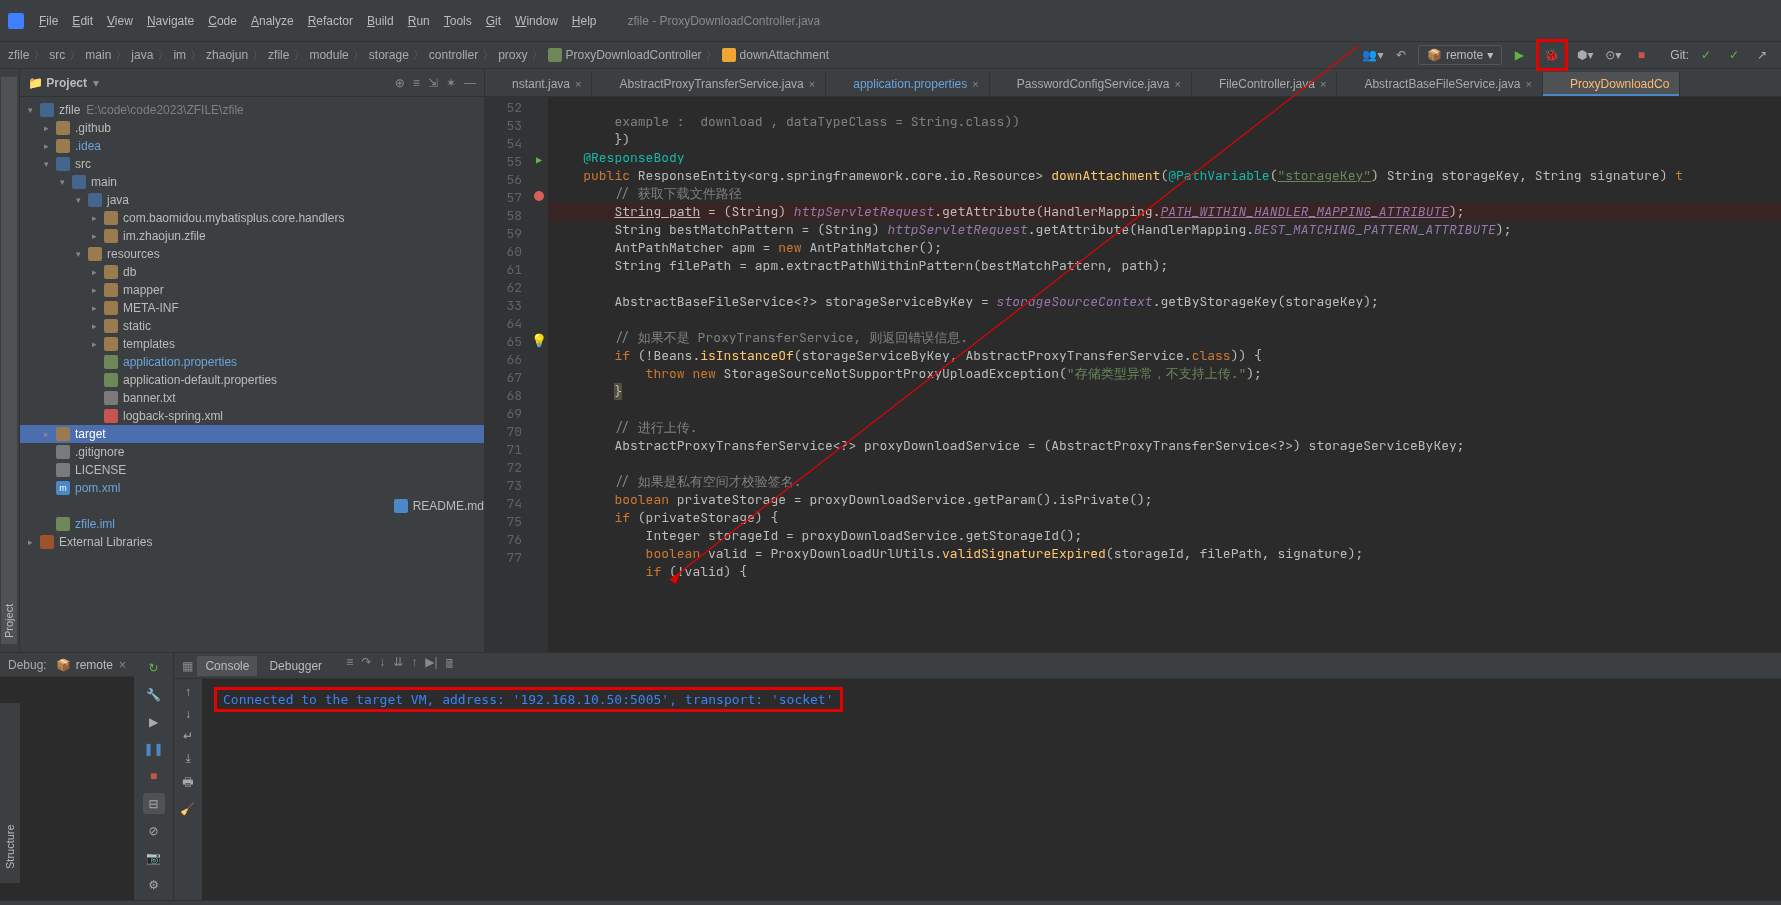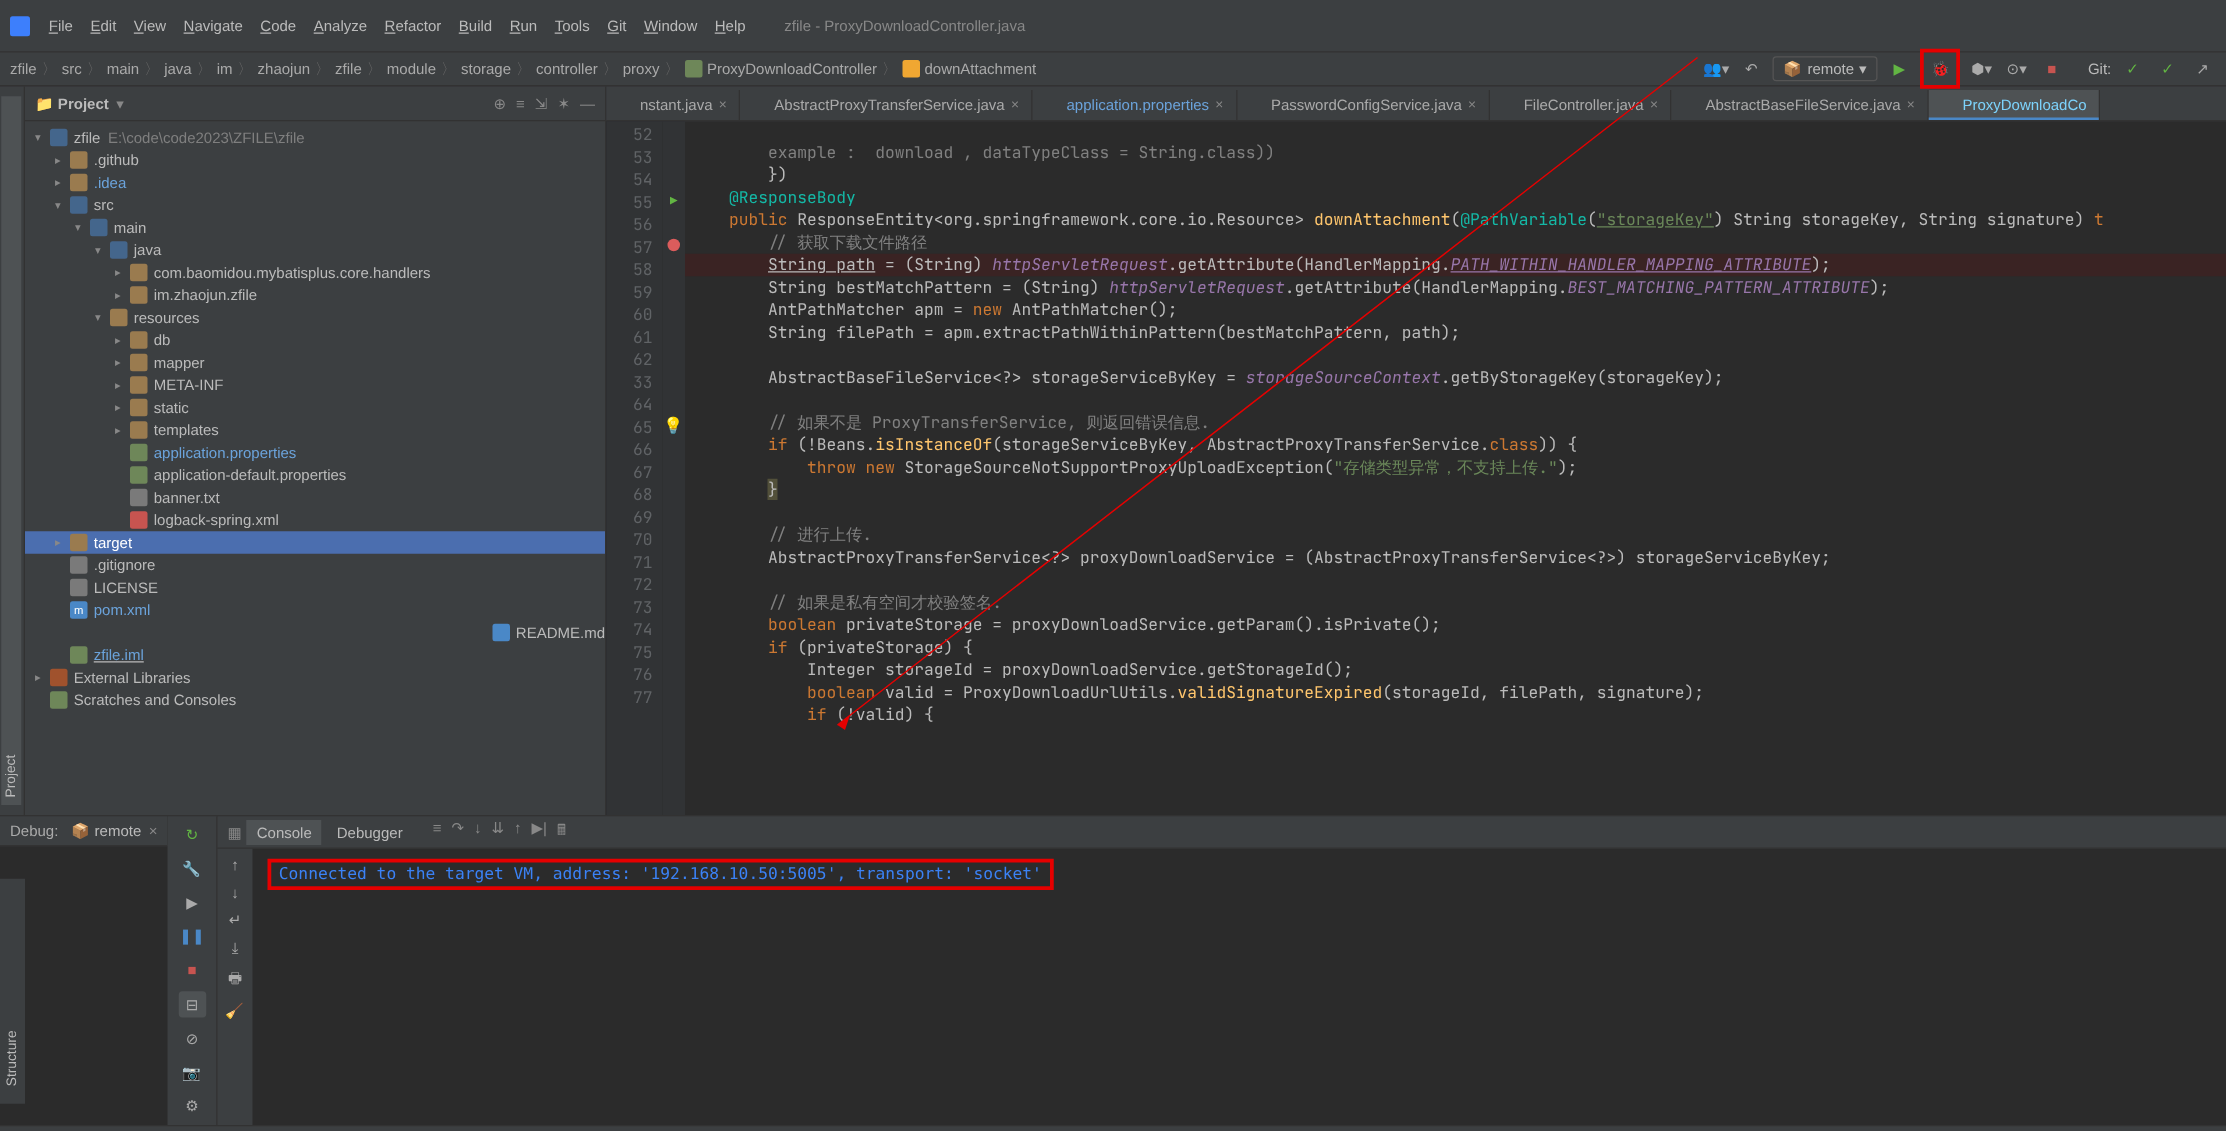--- a/index.html
+++ b/index.html
@@ -45,21 +45,21 @@
 .tree .i-xml{background:#c75450}
 .tree .i-md{background:#4a88c7}
 .tree .i-m{background:#4a88c7;color:#fff;font-size:9px;text-align:center;line-height:14px}
 .tree .i-lib{background:#a0522d}
 .tree .i-scr{background:#6e8759}
 .tree .path{color:#7f7f7f;margin-left:6px}
 .tree .hl{color:#6ba3db}
 .editor{flex:1;display:flex;flex-direction:column;background:#2b2b2b}
 .tabs{height:28px;background:#3c3f41;display:flex;align-items:flex-end;border-bottom:1px solid #323232;overflow:hidden}
 .tabs .tab{padding:5px 10px;display:flex;align-items:center;gap:5px;border-right:1px solid #323232;white-space:nowrap;color:#aaa;position:relative}
-.tabs .tab.active{background:#4e5254;color:#7dd3fc}
+.tabs .tab.active{background:#4e5254;color:#fdba74}
 .tabs .tab.active::after{content:"";position:absolute;bottom:0;left:0;right:0;height:2px;background:#4a88c7}
 .tabs .tab.mod{color:#6ba3db}
 .tabs .x{color:#888;font-size:11px}
 .tabs .ico{width:12px;height:12px;border-radius:2px}
 .code{flex:1;display:flex;font-family:"JetBrains Mono",Consolas,monospace;font-size:13px;overflow:hidden}
 .gutter{width:45px;text-align:right;padding:2px 8px 2px 2px;color:#606366;user-select:none;background:#313335}
 .gutter .ln{height:18px;line-height:18px}
 .marks{width:18px;background:#313335}
 .marks .m{height:18px;display:flex;align-items:center;justify-content:center}
 .marks .bp{width:10px;height:10px;border-radius:50%;background:#db5c5c}
@@ -300,34 +300,29 @@
         <div class="node" style="padding-left: 24px;">
           <span class="tw"></span>
           <span class="ico i-m">m</span>
           <span class="hl">pom.xml</span>
         </div>
         <div class="node" style="padding-left: 24px; justify-content: flex-end;">
           <span class="tw"></span>
           <span class="ico i-md"></span>
           <span>README.md</span>
         </div>
-        <div class="node" style="padding-left: 24px; text-decoration: underline;">
+        <div class="node" style="padding-left: 24px;">
           <span class="tw"></span>
           <span class="ico i-file"></span>
           <span class="hl">zfile.iml</span>
         </div>
         <div class="node" style="padding-left: 8px;">
           <span class="tw">▸</span>
           <span class="ico i-lib"></span>
           <span>External Libraries</span>
-        </div>
-        <div class="node" style="padding-left: 8px;">
-          <span class="tw"></span>
-          <span class="ico i-scr"></span>
-          <span>Scratches and Consoles</span>
         </div>
       </div>
   </div>
   <div class="editor">
     <div class="tabs" id="tabs">
         <div class="tab">
           <span class="ico i-file"></span>
           <span>nstant.java</span>
           <span class="x">×</span>
         </div>

